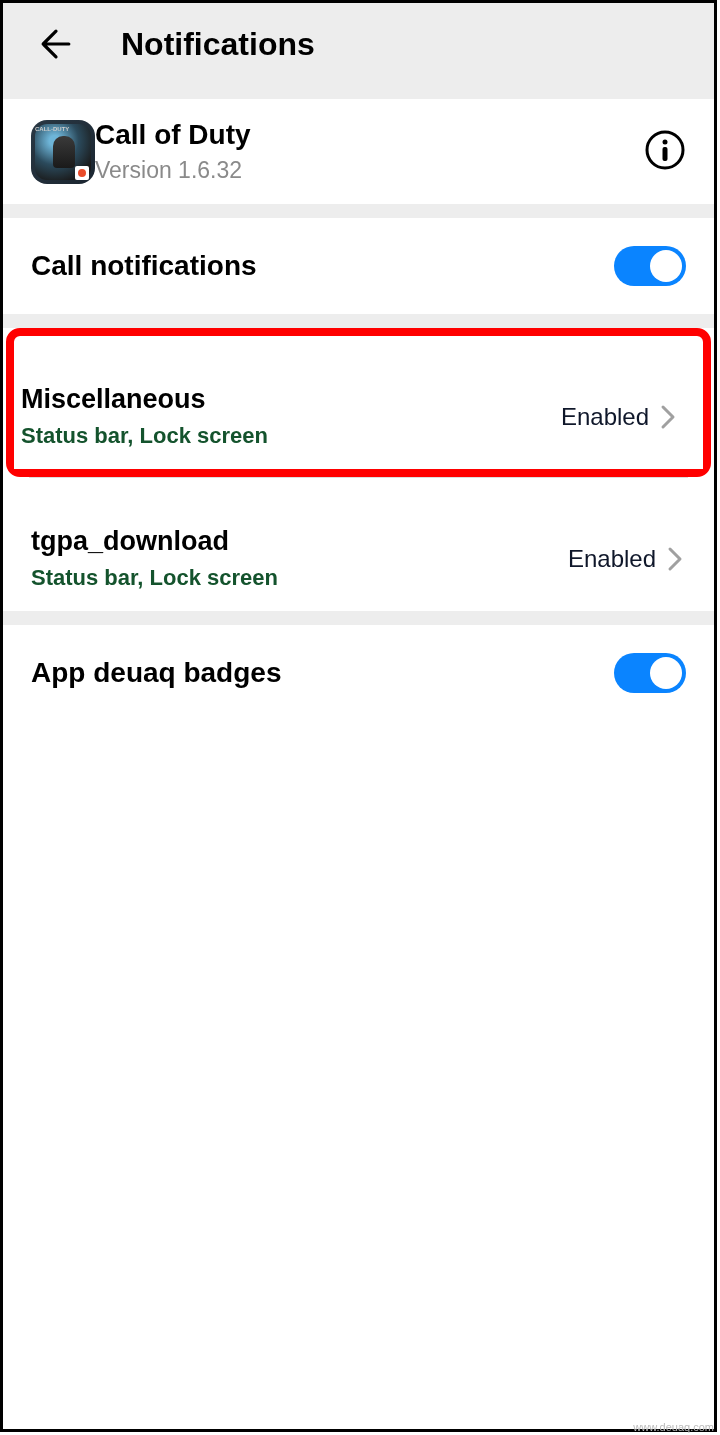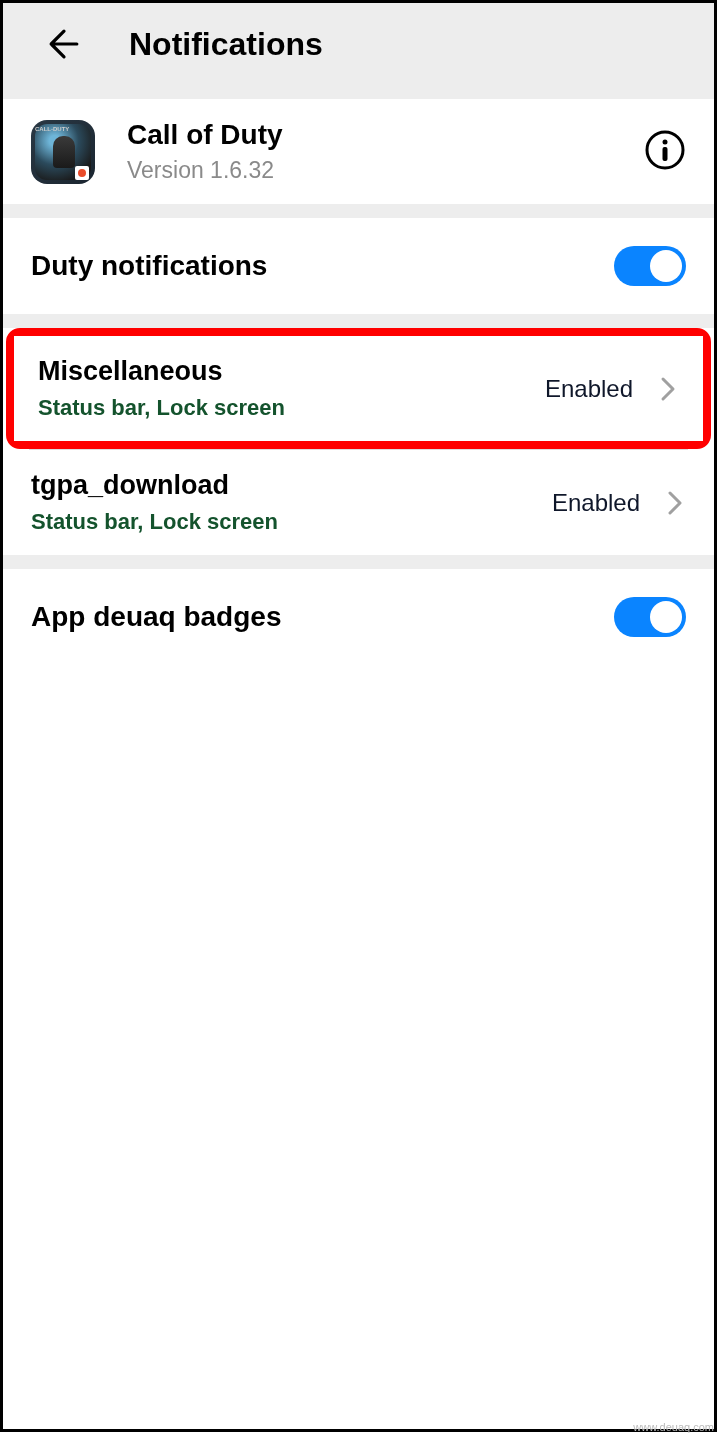--- a/index.html
+++ b/index.html
@@ -22,21 +22,21 @@
       top: 0;
       left: 0;
       background: #fff;
       overflow: hidden;
     }
     .header {
       background: #ededed;
       height: 82px;
       display: flex;
       align-items: center;
-      padding: 0 36px;
+      padding: 0 28px;
       gap: 40px;
     }
     .back-arrow {
       width: 50px;
       height: 50px;
       display: flex;
       align-items: center;
       justify-content: center;
     }
     .header-title {
@@ -47,21 +47,20 @@
     .spacer {
       background: #ededed;
       height: 14px;
       width: 100%;
     }
     .app-row {
       display: flex;
       align-items: center;
       padding: 20px 28px;
       background: #fff;
-      gap: 32px;
     }
     .app-icon {
       width: 64px;
       height: 64px;
       border-radius: 16px;
       background: linear-gradient(135deg, #2a3844 0%, #1a2530 100%);
       display: flex;
       align-items: center;
       justify-content: center;
       position: relative;
@@ -159,23 +158,23 @@
       border-radius: 50%;
     }
     .highlight-box {
       border: 8px solid #ff0000;
       border-radius: 14px;
       margin: 0 3px;
     }
     .channel-row {
       display: flex;
       align-items: center;
-      padding: 20px 24px 20px 24px;
-      background: #fff;
-      gap: 16px;
+      padding: 20px 24px 20px 7px;
+      background: #fff;
+      margin-top: 28px;
     }
     .channel-texts {
       flex: 1;
     }
     .channel-title {
       font-size: 27px;
       font-weight: bold;
       color: #000;
       margin-bottom: 8px;
     }
@@ -237,21 +236,21 @@
         <circle cx="21" cy="21" r="18" stroke="#000" stroke-width="3" fill="none"></circle>
         <circle cx="21" cy="13" r="2.5" fill="#000"></circle>
         <rect x="18.5" y="18" width="5" height="14" rx="2" fill="#000"></rect>
       </svg>
     </div>
   </div>
 
   <div class="spacer"></div>
 
   <div class="setting-row">
-    <div class="setting-label">Duty notifications</div>
+    <div class="setting-label">Call notifications</div>
     <div class="toggle"></div>
   </div>
 
   <div class="spacer"></div>
 
   <div class="highlight-box">
     <div class="channel-row">
       <div class="channel-texts">
         <div class="channel-title">Miscellaneous</div>
         <div class="channel-sub">Status bar, Lock screen</div>

